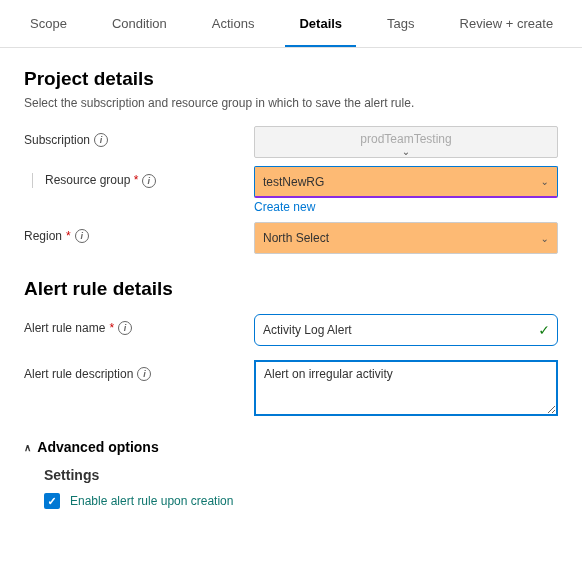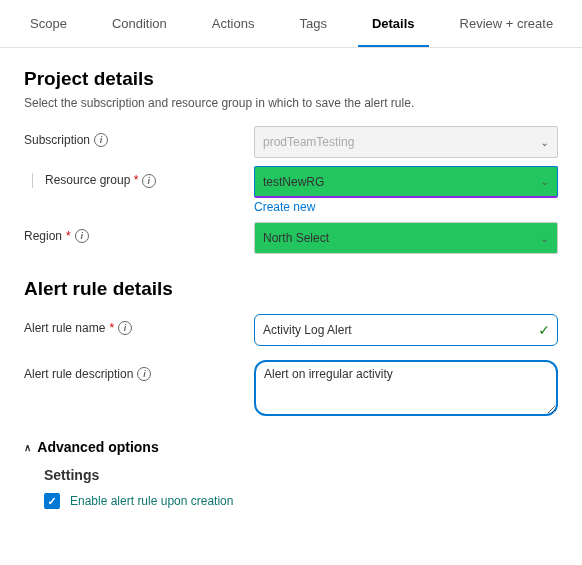--- a/index.html
+++ b/index.html
@@ -92,28 +92,29 @@
     }
 
     
     .dropdown {
       display: flex;
       align-items: center;
       justify-content: space-between;
       border: 1px solid #ccc;
       border-radius: 2px;
       padding: 5px 8px;
-      background: #22c55e;
+      background: #fdba74;
       cursor: pointer;
       height: 32px;
       font-size: 12px;
     }
     .dropdown.disabled {
       background: #f3f3f3;
       color: #aaa;
+      flex-direction: column;
     }
     .dropdown.active {
       border-color: #0078d4;
       border-bottom: 2px solid #8a2be2;
     }
     .dropdown-chevron {
       font-size: 10px;
       color: #555;
     }
 
@@ -138,21 +139,21 @@
       outline: none;
       color: #333;
     }
     .text-input.valid {
       border-color: #0078d4;
     }
 
     
     .text-area {
       border: 2px solid #0078d4;
-      border-radius: 12px;
+      border-radius: 0;
       padding: 5px 8px;
       font-size: 12px;
       width: 100%;
       min-height: 56px;
       outline: none;
       resize: vertical;
       color: #333;
       font-family: inherit;
     }
 
@@ -248,22 +249,22 @@
       margin-bottom: 4px;
     }
   </style>
 </head>
 <body>
 
 <nav class="top-nav">
   <div class="nav-item">Scope</div>
   <div class="nav-item">Condition</div>
   <div class="nav-item">Actions</div>
+  <div class="nav-item active">Details</div>
   <div class="nav-item">Tags</div>
-  <div class="nav-item active">Details</div>
   <div class="nav-item">Review + create</div>
 </nav>
 
 <div class="content">
 
   <div class="section-title">Project details</div>
   <div class="section-desc">Select the subscription and resource group in which to save the alert rule.</div>
 
   <div class="sub-form-row">
     <div class="form-label">

